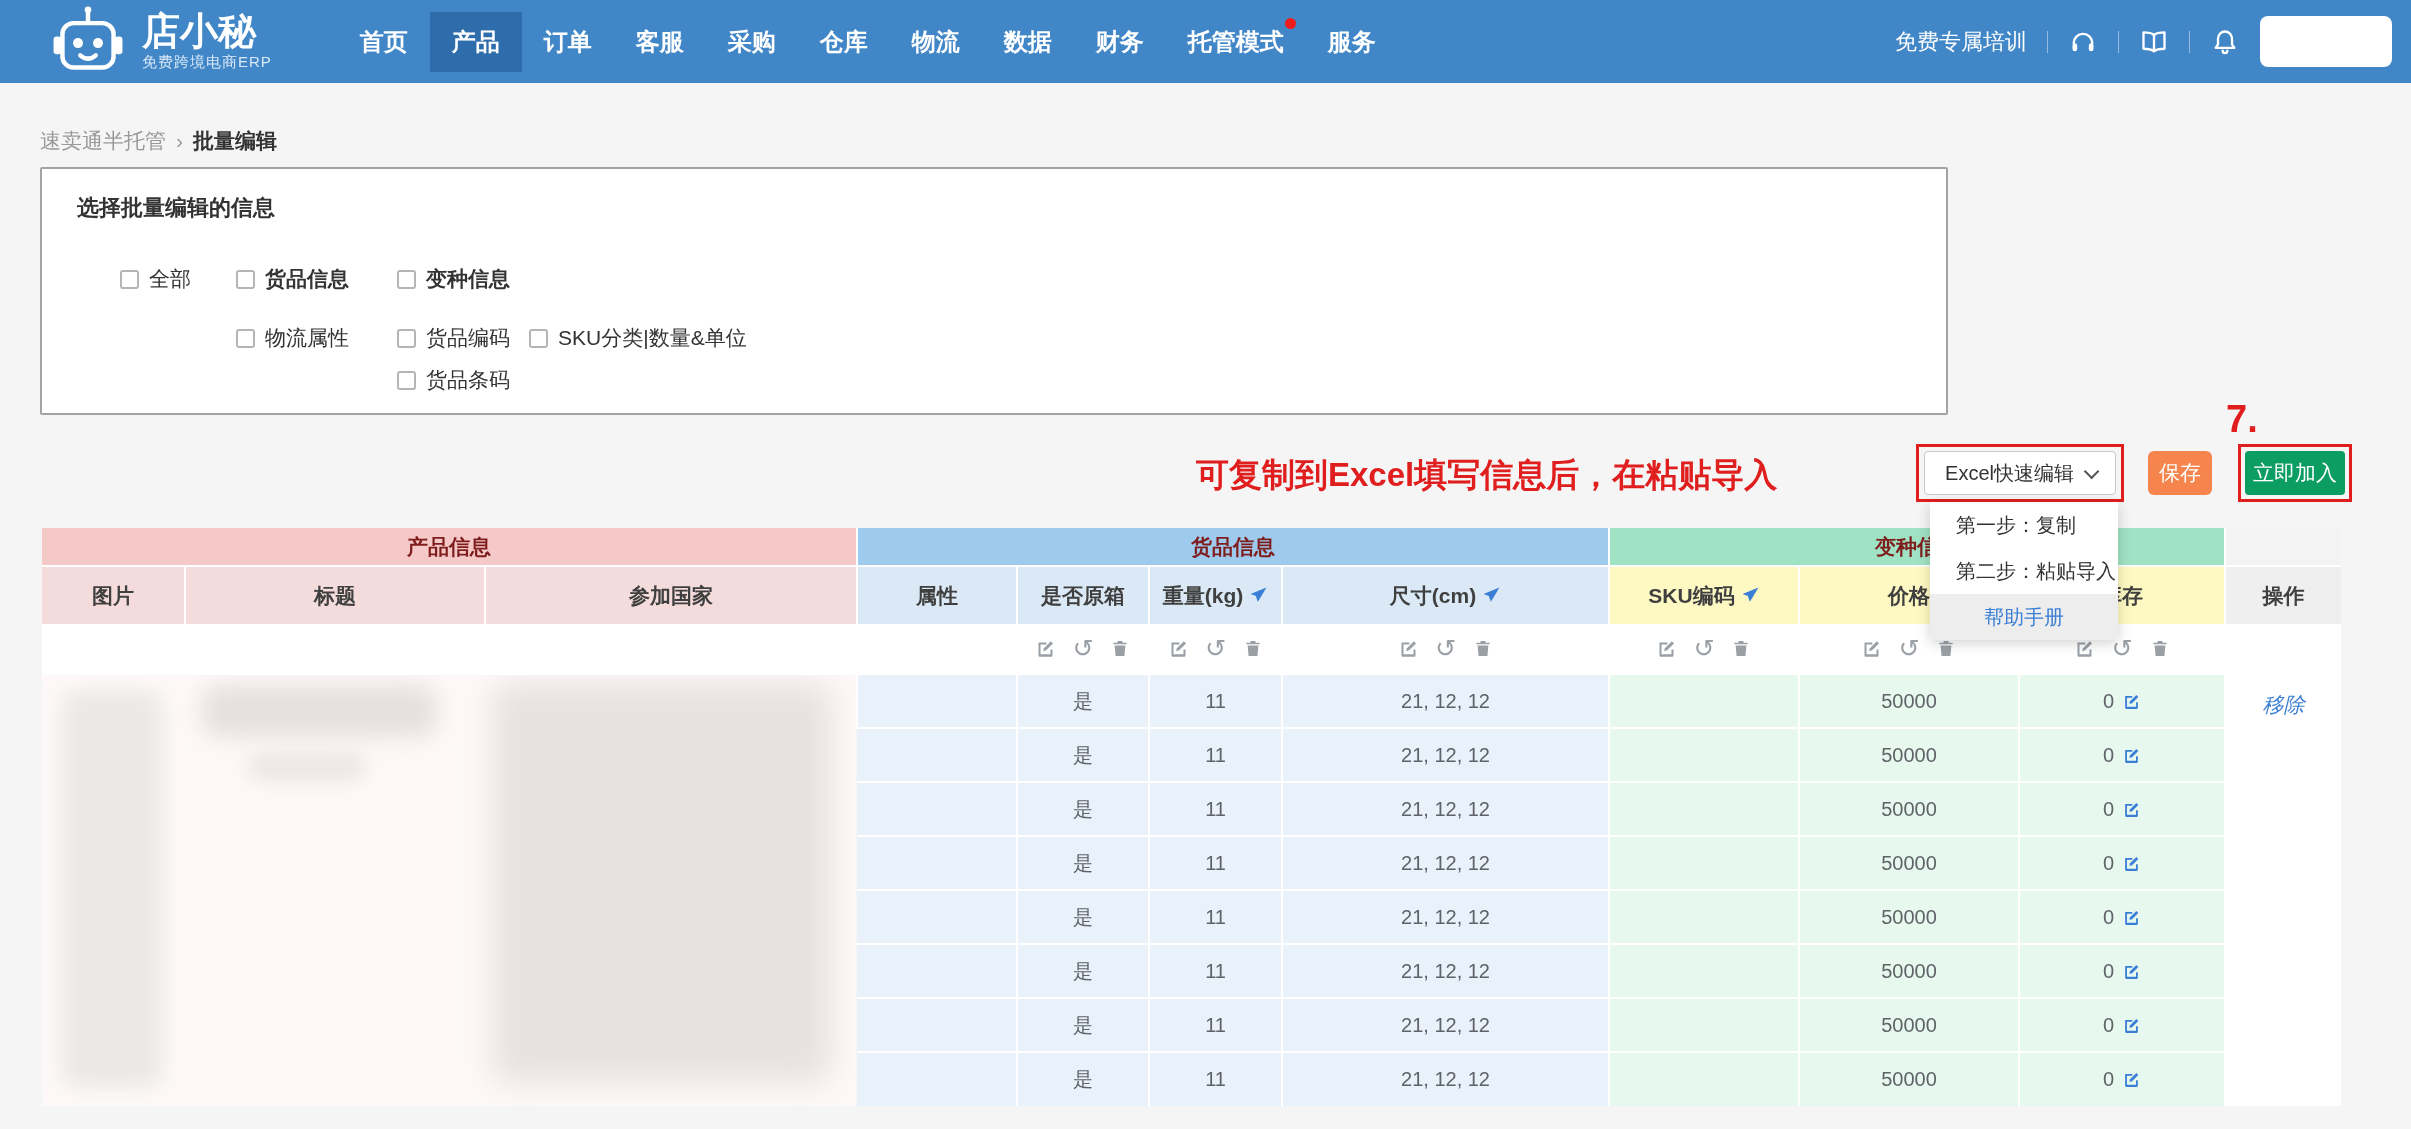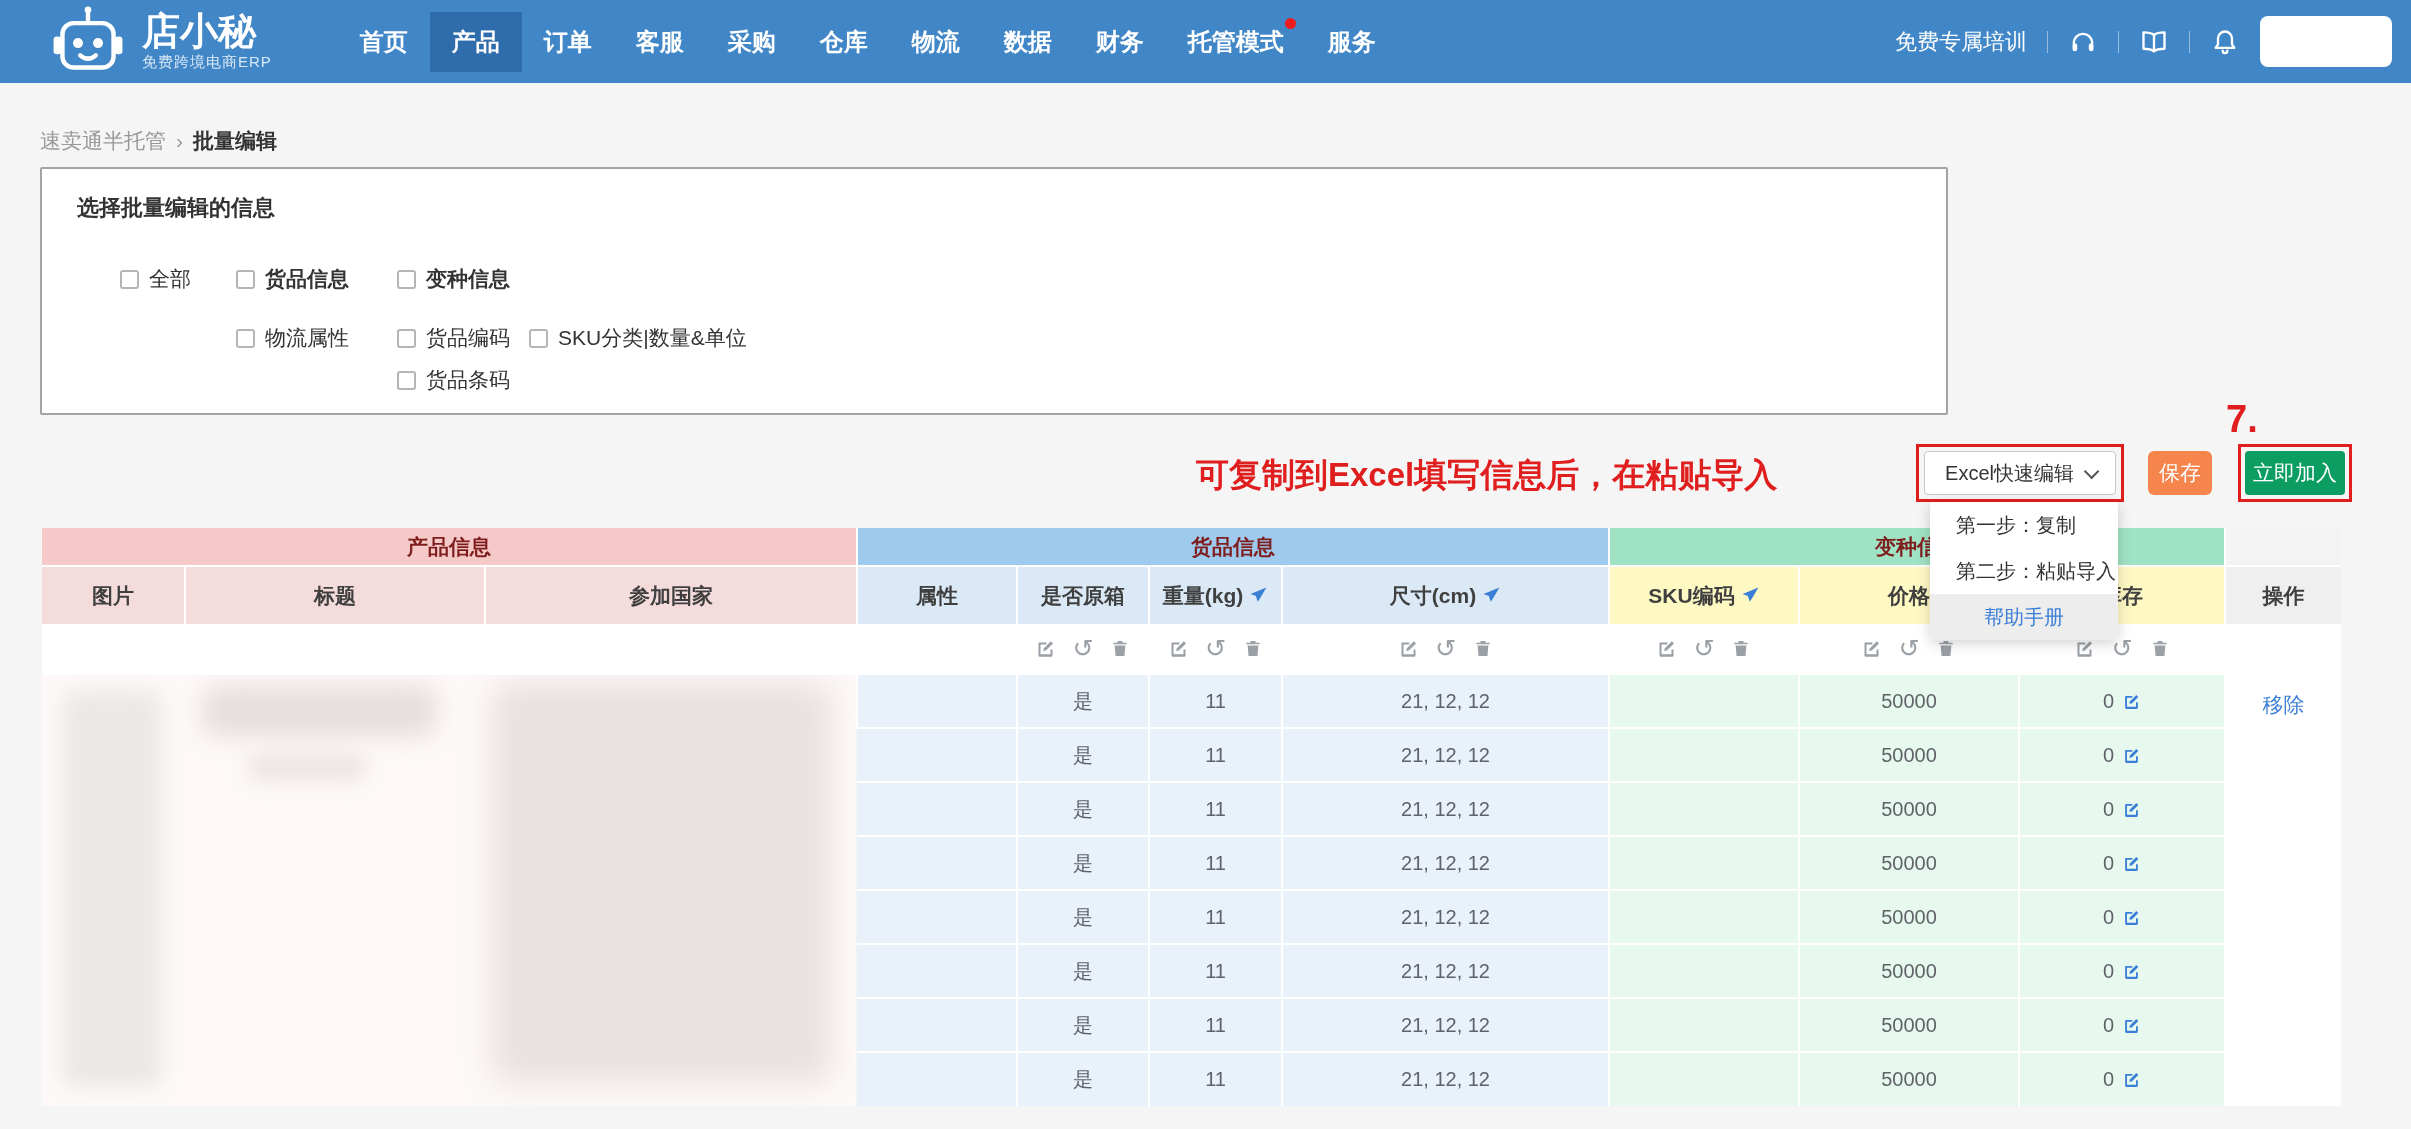--- a/index.html
+++ b/index.html
@@ -61,21 +61,21 @@
   .g-pink { background:#f6c9c9; } .h-pink { background:#f5dcdc; } .d-pink { background:#fdf3f3; }
   .g-blue { background:#9ecbed; } .h-blue { background:#dae9f5; } .d-blue { background:#e9f1fb; }
   .g-green{ background:#a0e2c4; } .h-green{ background:#fef9c3; } .d-green{ background:#e7f8ef; }
   .g-gray { background:#f3f3f4; } .h-gray { background:#efeff0; } .d-white { background:#fff; }
   .head-flex { display:inline-flex; align-items:center; gap:6px; }
   .icon-trio { display:flex; align-items:center; justify-content:center; gap:16px; }
   .tool-ico { width:22px; height:22px; cursor:pointer; display:inline-flex; align-items:center; justify-content:center; }
   .undo-glyph { font-family:"DejaVu Sans",sans-serif; font-size:25px; color:#9aa0a6; line-height:22px; cursor:pointer; }
   .stock-cell { display:inline-flex; align-items:center; gap:8px; }
   .remove-link { color:#3a7fd5; font-size:21px; cursor:pointer; }
-  .cell-top { vertical-align:top !important; padding-top:16px !important; }
+  .cell-top { vertical-align:top !important; padding-top:16px !important;font-style:italic; }
 
   
   .product-blur { position:relative; }
   .blob { position:absolute; border-radius:14px; }
   .attr-blob { width:64%; height:24px; margin:0 auto; background:#bdd2e8; border-radius:8px; filter:blur(5px); opacity:.8; }
 
   svg { display:block; }
 </style>
 </head>
 <body>

